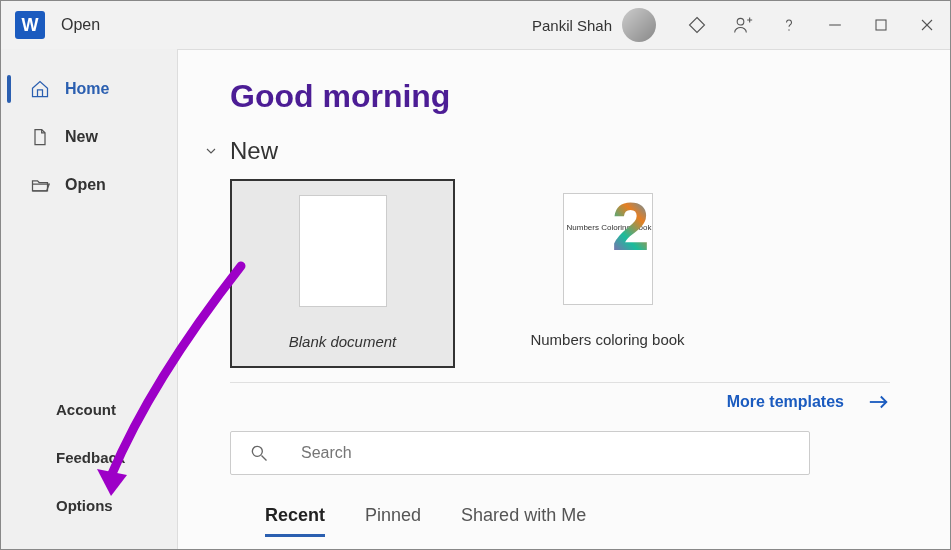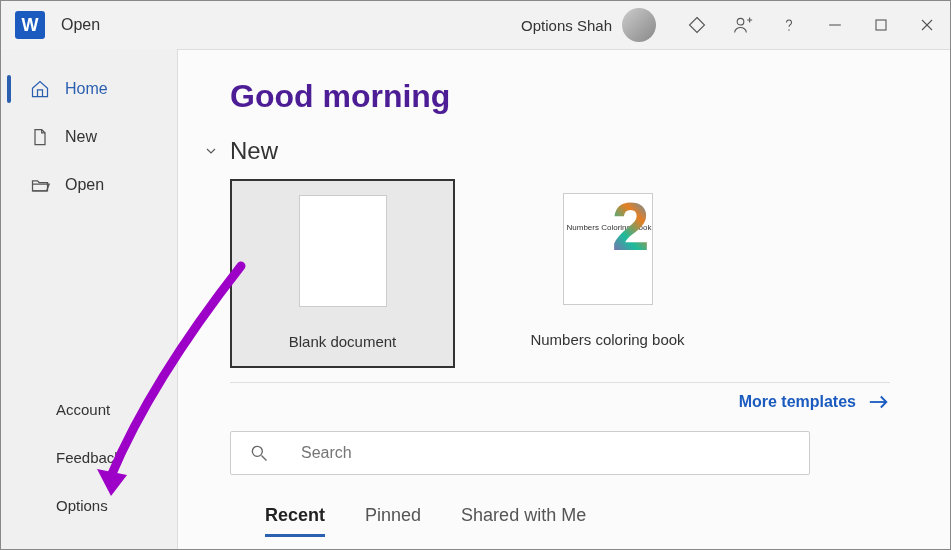--- a/index.html
+++ b/index.html
@@ -12,51 +12,51 @@
   .titlebar-right { position: absolute; right: 0; top: 0; display: flex; align-items: center; height: 48px; }
   .user-name { font-size: 15px; color: #333; margin-right: 10px; }
   .avatar { width: 34px; height: 34px; border-radius: 50%; background: linear-gradient(135deg,#ccc,#888); margin-right: 18px; }
   .title-ctrl { width: 46px; height: 48px; display: flex; align-items: center; justify-content: center; color: #444; font-size: 14px; }
   .title-ctrl svg { width: 20px; height: 20px; stroke: #555; fill: none; stroke-width: 1.3; }
 
   .main { display: flex; height: calc(100% - 48px); }
 
   
   .sidebar { width: 176px; background: #f0f0f0; display: flex; flex-direction: column; padding-top: 16px; position: relative; }
-  .side-item { height: 48px; display: flex; align-items: center; padding-left: 28px; font-size: 16px; color: #333; cursor: pointer; position: relative; }
+  .side-item { height: 48px; display: flex; align-items: center; padding-left: 28px; font-size: 16px; color: #333; cursor: pointer; position: relative; font-weight: bold; }
   .side-item.active { color: #2b5fb0; }
   .side-item.active::before { content:""; position:absolute; left:6px; top:10px; bottom:10px; width:4px; background:#2b5fb0; border-radius:2px; }
   .side-icon { width: 22px; height: 22px; margin-right: 14px; display:flex; align-items:center; justify-content:center; }
   .side-icon svg { width:20px; height:20px; stroke:#555; fill:none; stroke-width:1.5; }
   .side-item.active .side-icon svg { stroke:#2b5fb0; }
   .side-bottom { margin-top:auto; padding-bottom: 20px; }
   .side-bottom .side-item { padding-left: 55px; font-size: 15px; }
 
   
   .content { flex:1; background:#fbfbfb; padding: 28px 0 0 52px; border-top: 1px solid #ddd; border-left: 1px solid #ddd; overflow:hidden; position:relative; }
   .greeting { font-size: 32px; font-weight:600; color:#4c1d95; margin-bottom: 22px; }
   .section-head { display:flex; align-items:center; margin-bottom: 14px; margin-left: -30px; }
   .chev { width:22px; height:22px; display:flex; align-items:center; justify-content:center; margin-right:8px; }
   .chev svg { width:16px; height:16px; stroke:#555; fill:none; stroke-width:1.6; }
   .section-title { font-size: 24px; color:#333; }
 
   .templates { display:flex; gap:40px; margin-bottom:14px; }
   .template { width: 225px; text-align:center; cursor:pointer; }
-  .template.selected { border:2px solid #333; background:#e8e8e8; }
+  .template.selected { border:2px solid #333; background:#e8e8e8;font-style:italic; }
   .template.selected .thumb-wrap { padding:16px; }
   .thumb-wrap { height:140px; display:flex; align-items:center; justify-content:center; }
   .thumb-blank { width:88px; height:112px; background:#fff; border:1px solid #ccc; }
   .thumb-numbers { width:90px; height:112px; background:#fff; border:1px solid #ccc; position:relative; overflow:hidden; }
   .thumb-numbers .num2 { position:absolute; right:2px; top:2px; font-size:68px; font-weight:bold; color:#555; line-height:0.9; background:linear-gradient(45deg,#9b59b6,#1abc9c,#e67e22,#3498db); -webkit-background-clip:text; background-clip:text; -webkit-text-fill-color:transparent; }
   .thumb-numbers .txt { position:absolute; left:3px; top:30px; font-size:8px; line-height:1; color:#333; }
   .template-label { font-size:15px; color:#333; padding:12px 0 16px; }
 
   .divider { border:0; border-top:1px solid #e0e0e0; margin:0 60px 10px 0; }
 
-  .more-templates { text-align:right; margin-right:60px; color:#1b5bbf; font-size:16px; font-weight:600; display:flex; justify-content:flex-end; align-items:center; gap:12px; margin-bottom:20px; }
+  .more-templates { text-align:right; margin-right:60px; color:#1b5bbf; font-size:16px; font-weight:600; display:flex; justify-content:flex-end; align-items:center; gap:24px; margin-bottom:20px; }
   .more-templates svg { width:22px; height:16px; stroke:#1b5bbf; fill:none; stroke-width:2; }
 
   .searchbox { display:flex; align-items:center; border:1px solid #ccc; background:#fff; height:44px; margin-right:140px; padding:0 18px; border-radius:2px; margin-bottom:30px;gap:16px; }
   .searchbox svg { width:20px; height:20px; stroke:#666; fill:none; stroke-width:1.6; margin-right:16px; }
   .searchbox input { border:0; outline:0; font-size:16px; flex:1; background:transparent; }
 
   .tabs { display:flex; gap:40px; font-size:18px; color:#555; }
   .tab { padding-bottom:8px; cursor:pointer; }
   .tab.active { font-weight:600; color:#222; border-bottom:3px solid #2b5fb0;margin-left:35px; }
 
@@ -66,21 +66,21 @@
   .arrow-anno path { stroke:#9d00c7; stroke-width:9; fill:none; stroke-linecap:round; }
   .arrow-anno polygon { fill:#9d00c7; }
 </style>
 </head>
 <body>
 
 <div class="titlebar">
   <div class="word-icon">W</div>
   <div class="app-title">Open</div>
   <div class="titlebar-right">
-    <span class="user-name">Options Shah</span>
+    <span class="user-name">Pankil Shah</span>
     <div class="avatar"></div>
     <div class="title-ctrl">
       <svg viewBox="0 0 24 24">
           <path d="M12 3 L21 12 L12 21 L3 12 Z"></path>
         </svg>
     </div>
     <div class="title-ctrl">
       <svg viewBox="0 0 24 24">
           <circle cx="9" cy="8" r="4"></circle>
           <path d="M2 21c0-4 4-6 7-6s7 2 7 6"></path>

